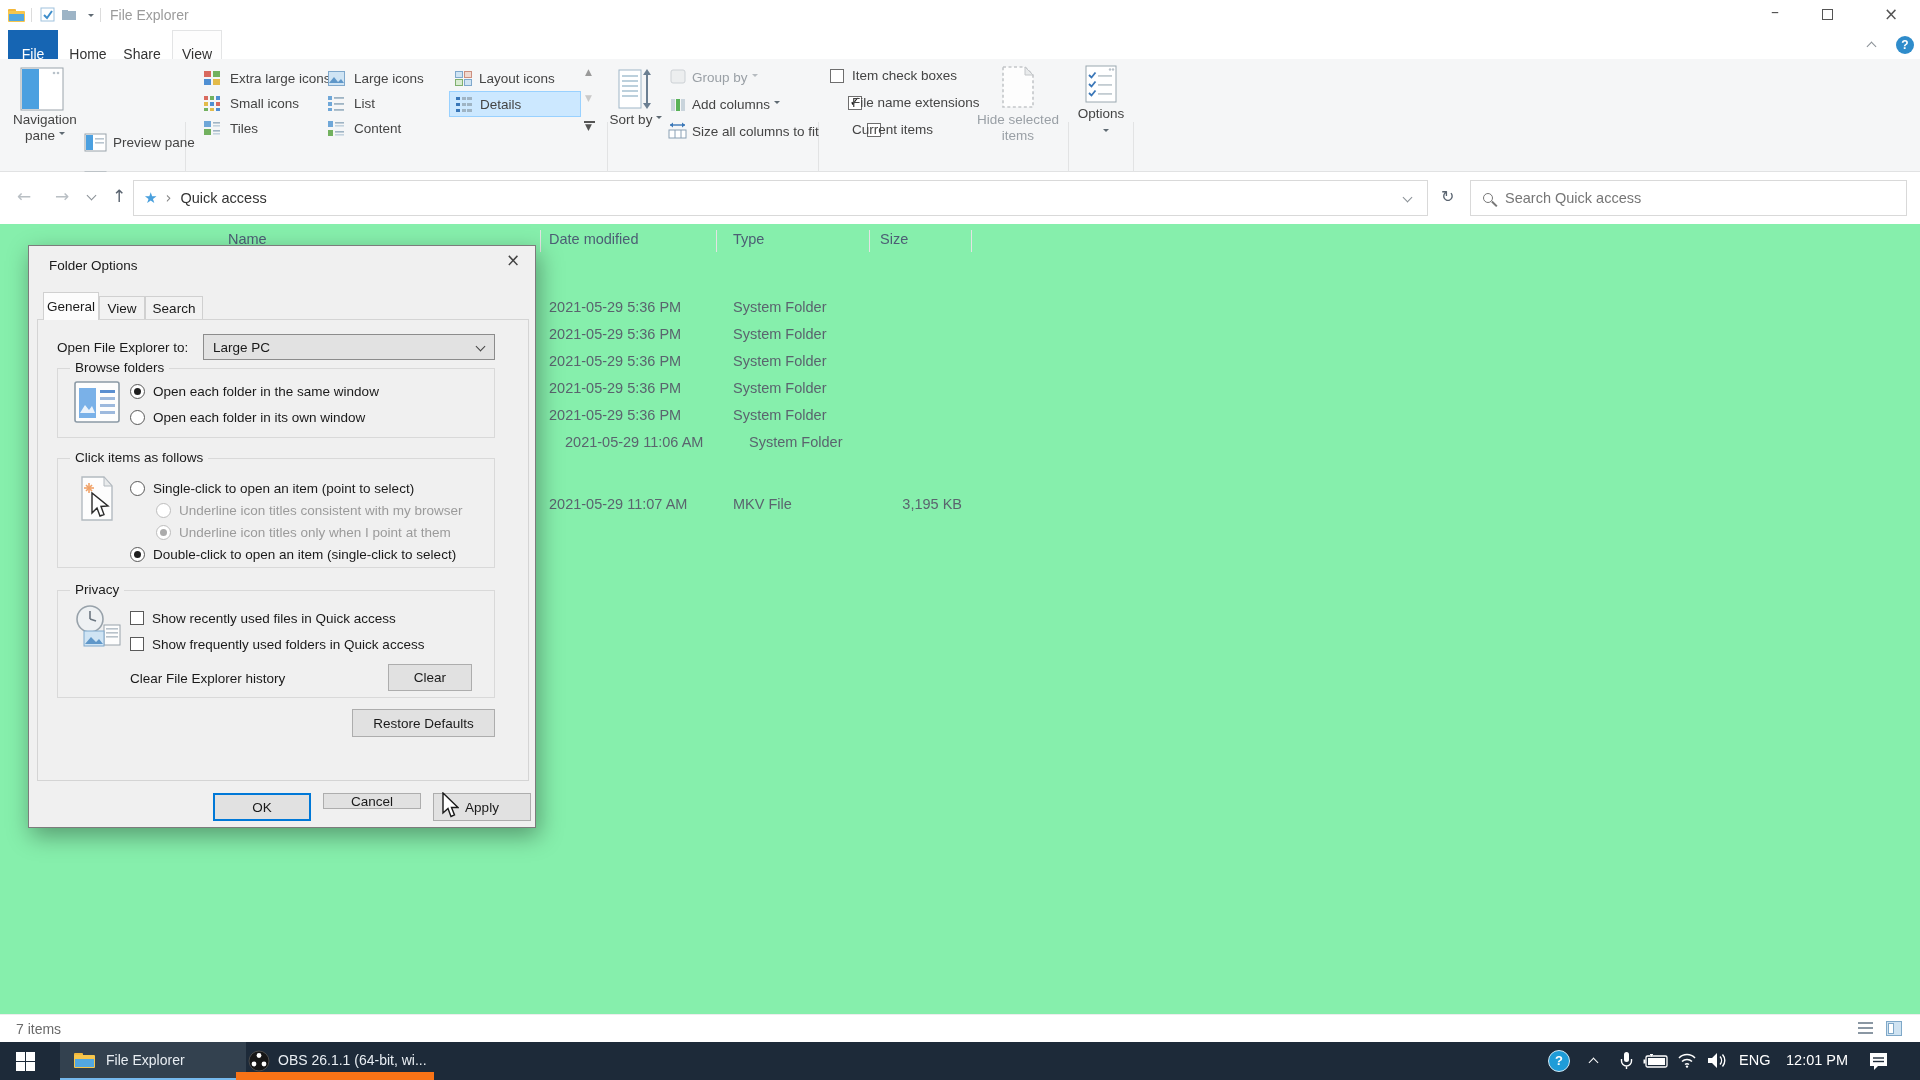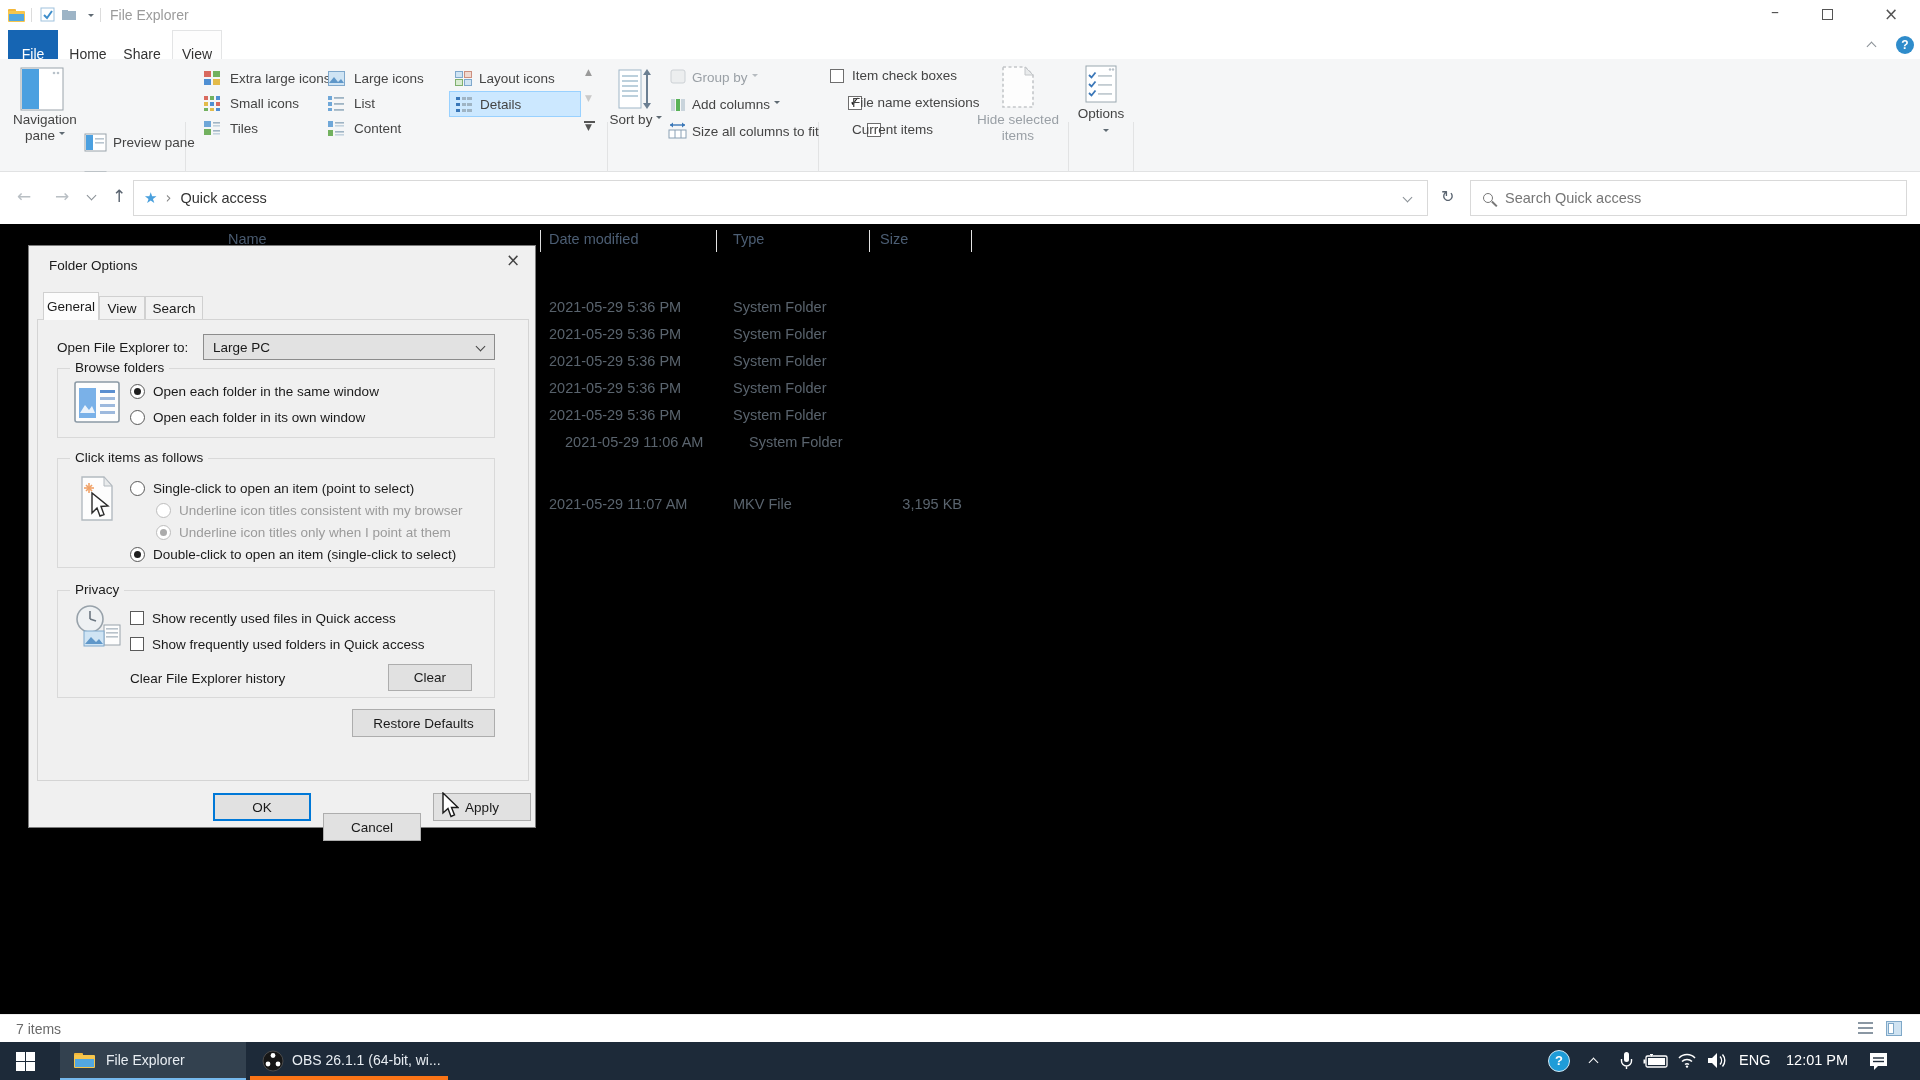--- a/index.html
+++ b/index.html
@@ -298,21 +298,21 @@
     <span style="margin-left:9px;font-size:14.5px;color:#333">Quick access</span>
     <span class="chev" style="position:absolute;right:16px;top:13px"></span>
   </div>
   <div class="abs glyph" style="left:1441px;top:15px;font-size:16px;color:#5a6470">↻</div>
   <div class="abs search" style="left:1470px;top:8px;width:437px;height:36px">
     <span class="mag" style="margin-left:12px"></span>
     <input style="margin-left: 12px;" placeholder="Search Quick access">
   </div>
 </div>
 
-<div class="abs" style="left:0;top:224px;width:1920px;height:790px;background:#000000">
+<div class="abs" style="left:0;top:224px;width:1920px;height:790px;background:#86efac">
   <div class="abs colhdr" style="left:228px;top:7px">Name</div>
   <div class="abs colhdr" style="left:549px;top:7px">Date modified</div>
   <div class="abs colhdr" style="left:733px;top:7px">Type</div>
   <div class="abs colhdr" style="left:880px;top:7px">Size</div>
   <div class="abs vline" style="left:540px;top:6px;height:22px"></div>
   <div class="abs vline" style="left:716px;top:6px;height:22px"></div>
   <div class="abs vline" style="left:869px;top:6px;height:22px"></div>
   <div class="abs vline" style="left:971px;top:6px;height:22px"></div>
 
   <div class="abs" style="left:0;top:75px;width:1920px;height:20px">
@@ -369,21 +369,21 @@
     </svg>
   </div>
   <div class="abs" style="left:60px;top:0;width:186px;height:38px;background:#33414f;border-bottom:2px solid #76b9ed">
     <svg class="abs" style="left:14px;top:9px" width="23" height="19">
       <rect x="0" y="2" width="9" height="4" rx="1" fill="#f3b73a"></rect>
         <rect x="0" y="4" width="21" height="13" rx="1" fill="#f7c64c"></rect>
         <rect x="1" y="8" width="19" height="8" fill="#53a7e0"></rect>
     </svg>
     <span class="abs tbtxt" style="left:46px;top:10px">File Explorer</span>
   </div>
-  <div class="abs" style="left:250px;top:0;width:198px;height:38px;border-bottom:4px solid #f97316">
+  <div class="abs" style="left:236px;top:0;width:198px;height:38px;border-bottom:8px solid #f97316">
     <svg class="abs" style="left:12px;top:8px" width="22" height="22">
       <circle cx="11" cy="11" r="10" fill="#161616" stroke="#4a4a4a"></circle>
         <circle cx="11" cy="5.5" r="2.4" fill="#fff"></circle>
         <circle cx="6" cy="14" r="2.4" fill="#fff"></circle>
         <circle cx="16" cy="14" r="2.4" fill="#fff"></circle>
     </svg>
     <span class="abs tbtxt" style="left:42px;top:10px">OBS 26.1.1 (64-bit, wi...</span>
   </div>
 
   <div class="abs" style="left:1548px;top:8px;width:22px;height:22px;border-radius:50%;background:#1f9cd8;border:1.5px solid #cfe8f5;color:#fff;font-weight:bold;font-size:13px;text-align:center;line-height:20px">?</div>
@@ -491,19 +491,19 @@
     <span class="abs dtext" style="left:94px;top:20px">Show recently used files in Quick access</span>
     <span class="dcb" style="left:72px;top:46px"></span>
     <span class="abs dtext" style="left:94px;top:46px">Show frequently used folders in Quick access</span>
     <span class="abs dtext" style="left:72px;top:80px">Clear File Explorer history</span>
     <div class="btn" style="left:330px;top:73px;width:84px;height:27px">Clear</div>
   </div>
 
   <div class="btn" style="left:323px;top:463px;width:143px;height:28px">Restore Defaults</div>
 
   <div class="btn def" style="left:184px;top:547px;width:98px;height:28px">OK</div>
-  <div class="btn" style="left:294px;top:567px;width:98px;height:28px">Cancel</div>
+  <div class="btn" style="left:294px;top:547px;width:98px;height:16px">Cancel</div>
   <div class="btn" style="left:404px;top:547px;width:98px;height:28px">Apply</div>
 </div>
 
 <svg class="abs" style="left:441px;top:792px;z-index:60" width="18" height="27">
   <path d="M2 1 L2 21 L7 16.5 L10 24.5 L13.5 23 L10.5 15.5 L17 15.5 Z" fill="#fff" stroke="#1a1a1a" stroke-width="1.4"></path>
 </svg>
 
 </body></html>

